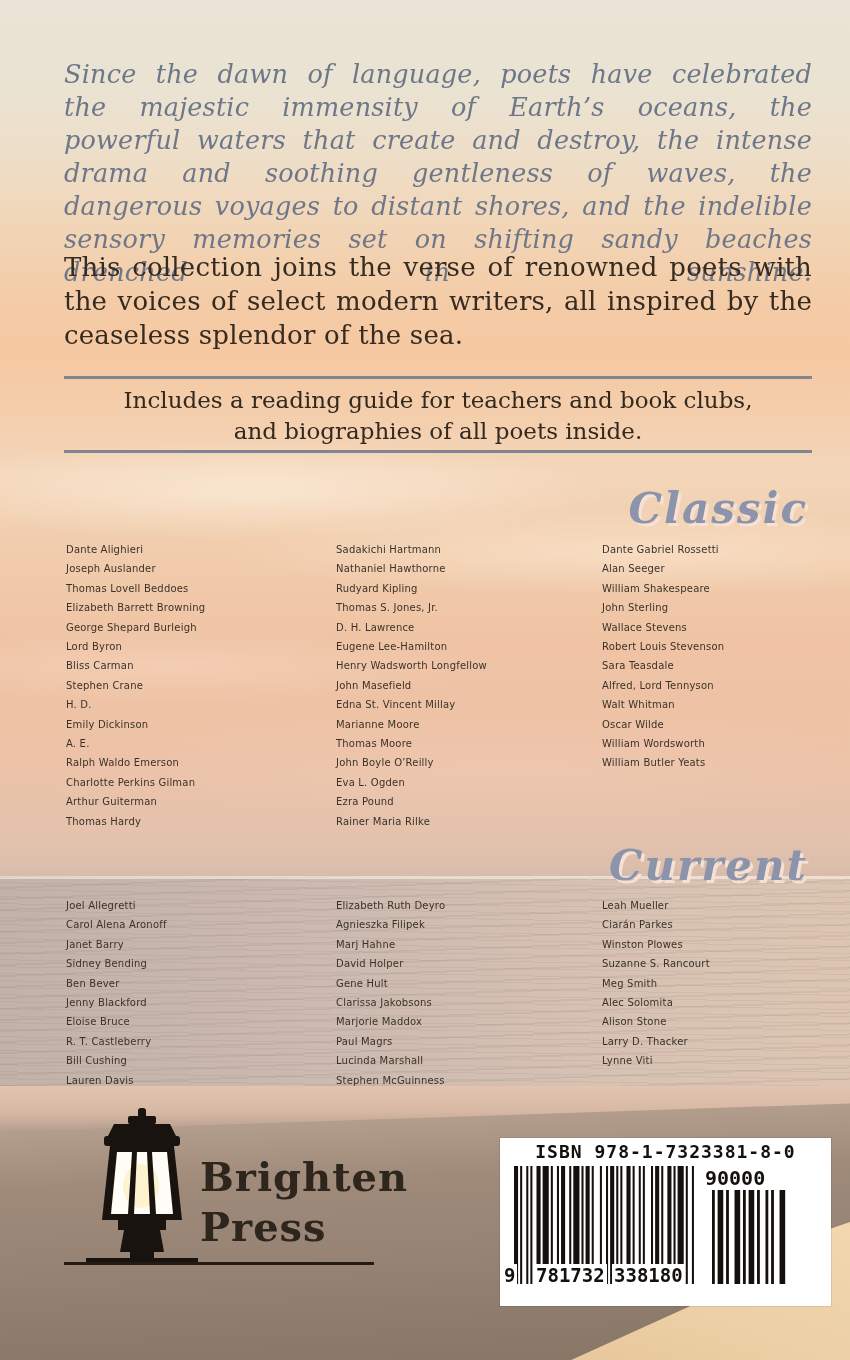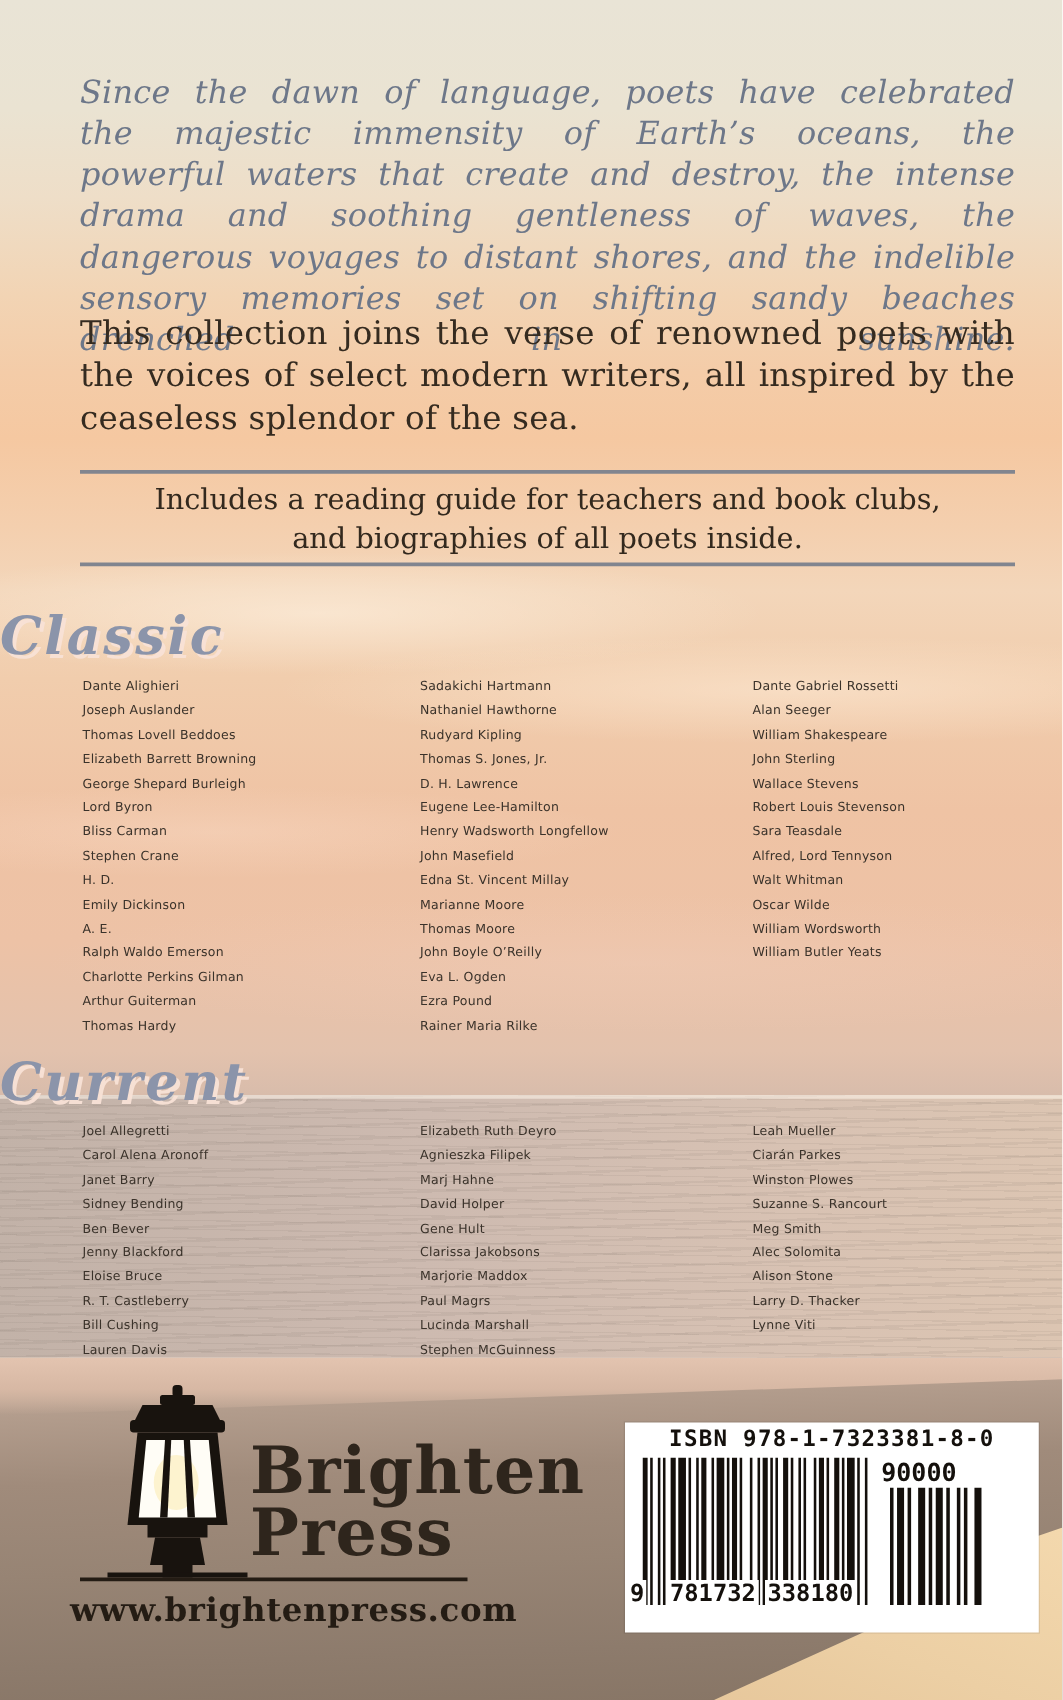--- a/index.html
+++ b/index.html
@@ -46,41 +46,41 @@
   .blurb-italic{position:absolute;left:64px;top:58px;width:748px;
     font-style:italic;font-size:25.5px;line-height:33px;color:#6d7789;
     text-align:justify;text-align-last:justify;letter-spacing:.2px;word-spacing:4px;}
   .blurb-main{position:absolute;left:64px;top:250px;width:748px;
     font-size:26px;line-height:34px;color:#352b20;text-align:justify;letter-spacing:.2px;}
   .rule{position:absolute;left:64px;width:748px;height:3px;background:var(--rule,#81858f);}
   .rule-top{top:376px;} .rule-bottom{top:450px;}
   .note{position:absolute;left:64px;top:385px;width:748px;text-align:center;
     font-size:23px;line-height:31px;color:#33291e;}
 
-  .script-heading{position:absolute;left:0;width:808px;text-align:left;
+  .script-heading{position:absolute;left:0;width:808px;text-align:right;
     font-family:"DejaVu Serif",serif;font-style:italic;font-weight:bold;
     font-size:42px;color:var(--heading,#8b94aa);letter-spacing:2px;
     text-shadow:3px 3px 0 rgba(248,226,214,.95);}
   .heading-classic{top:484px;}
   .heading-current{top:841px;}
 
   .col{position:absolute;font-family:"DejaVu Sans",sans-serif;
     font-size:10px;line-height:19.4px;color:var(--names,#3a322a);
     letter-spacing:.2px;white-space:nowrap;}
   .classic-c1{left:66px;top:540px;}
   .classic-c2{left:336px;top:540px;}
   .classic-c3{left:602px;top:540px;}
   .current-c1{left:66px;top:896px;}
   .current-c2{left:336px;top:896px;}
   .current-c3{left:602px;top:896px;}
 
   
   .lantern{position:absolute;left:84px;top:1106px;width:116px;height:172px;}
   .pub-name{position:absolute;left:200px;top:1152px;
-    font-weight:bold;font-size:52px;line-height:50px;color:#2e251c;letter-spacing:1px;}
+    font-weight:bold;font-size:40px;line-height:50px;color:#2e251c;letter-spacing:1px;}
   .pub-rule{position:absolute;left:64px;top:1262px;width:310px;height:3px;background:#241c14;}
   .pub-site{position:absolute;left:56px;top:1274px;width:326px;text-align:center;
     font-weight:bold;font-size:26px;color:#241c14;letter-spacing:.5px;}
 
   
   .barcode-panel{position:absolute;left:500px;top:1138px;width:331px;height:168px;
     background:#fff;box-shadow:0 0 0 1px rgba(0,0,0,.08);}
   .isbn-line{position:absolute;left:0;top:3px;width:100%;text-align:center;
     font-family:"DejaVu Sans Mono",monospace;font-weight:bold;font-size:18px;
     letter-spacing:1px;color:#14100c;}
@@ -219,21 +219,20 @@
     <path d="M33 46 h50 l6 62 h-62 z" fill="#fffdf6"></path>
     <ellipse cx="57" cy="80" rx="18" ry="22" fill="#fdf3cf"></ellipse>
     <path d="M48 46 l-4 62 h6 l3-62 z" fill="#18130e"></path>
     <path d="M68 46 l4 62 h-6 l-3-62 z" fill="#18130e"></path>
   </svg>
   <div class="pub-name">
     <div>Brighten</div>
     <div>Press</div>
   </div>
   <div class="pub-rule"></div>
-  <div class="pub-site">www.brightenpress.com</div>
 
   <div class="barcode-panel">
     <div class="isbn-line">ISBN 978-1-7323381-8-0</div>
     <svg class="bars-main" viewBox="0 0 100 100" preserveAspectRatio="none">
         <rect x="0" y="0" width="2.247191011235955" height="100" fill="#14100c"></rect>
         <rect x="3.370786516853933" y="0" width="1.1235955056179776" height="100" fill="#14100c"></rect>
         <rect x="6.741573033707866" y="0" width="1.1235955056179776" height="100" fill="#14100c"></rect>
         <rect x="8.98876404494382" y="0" width="1.1235955056179776" height="100" fill="#14100c"></rect>
         <rect x="12.359550561797754" y="0" width="2.247191011235955" height="100" fill="#14100c"></rect>
         <rect x="15.730337078651687" y="0" width="3.3707865168539324" height="100" fill="#14100c"></rect>

